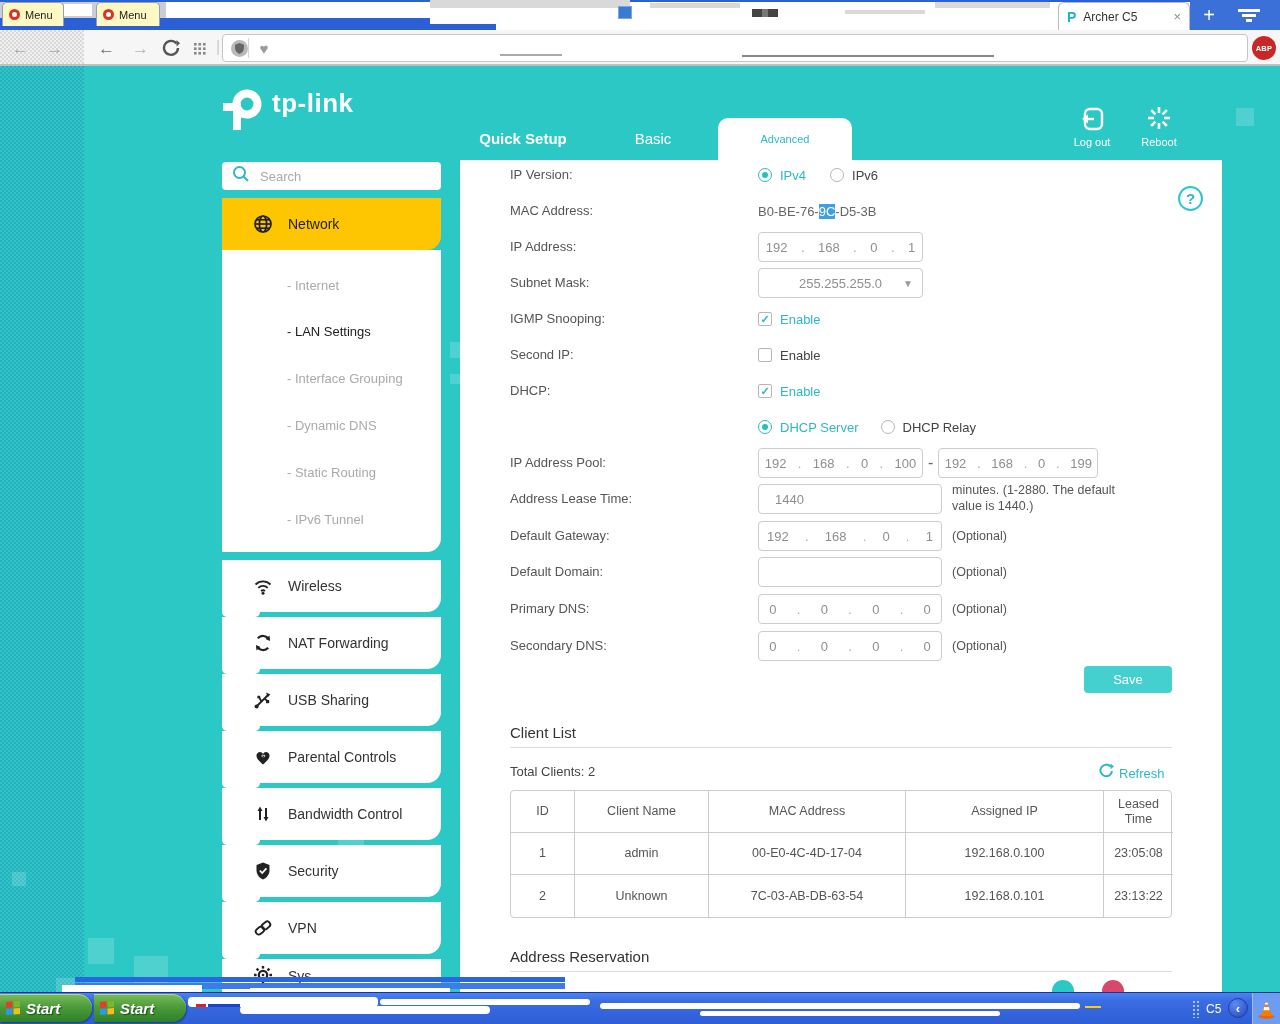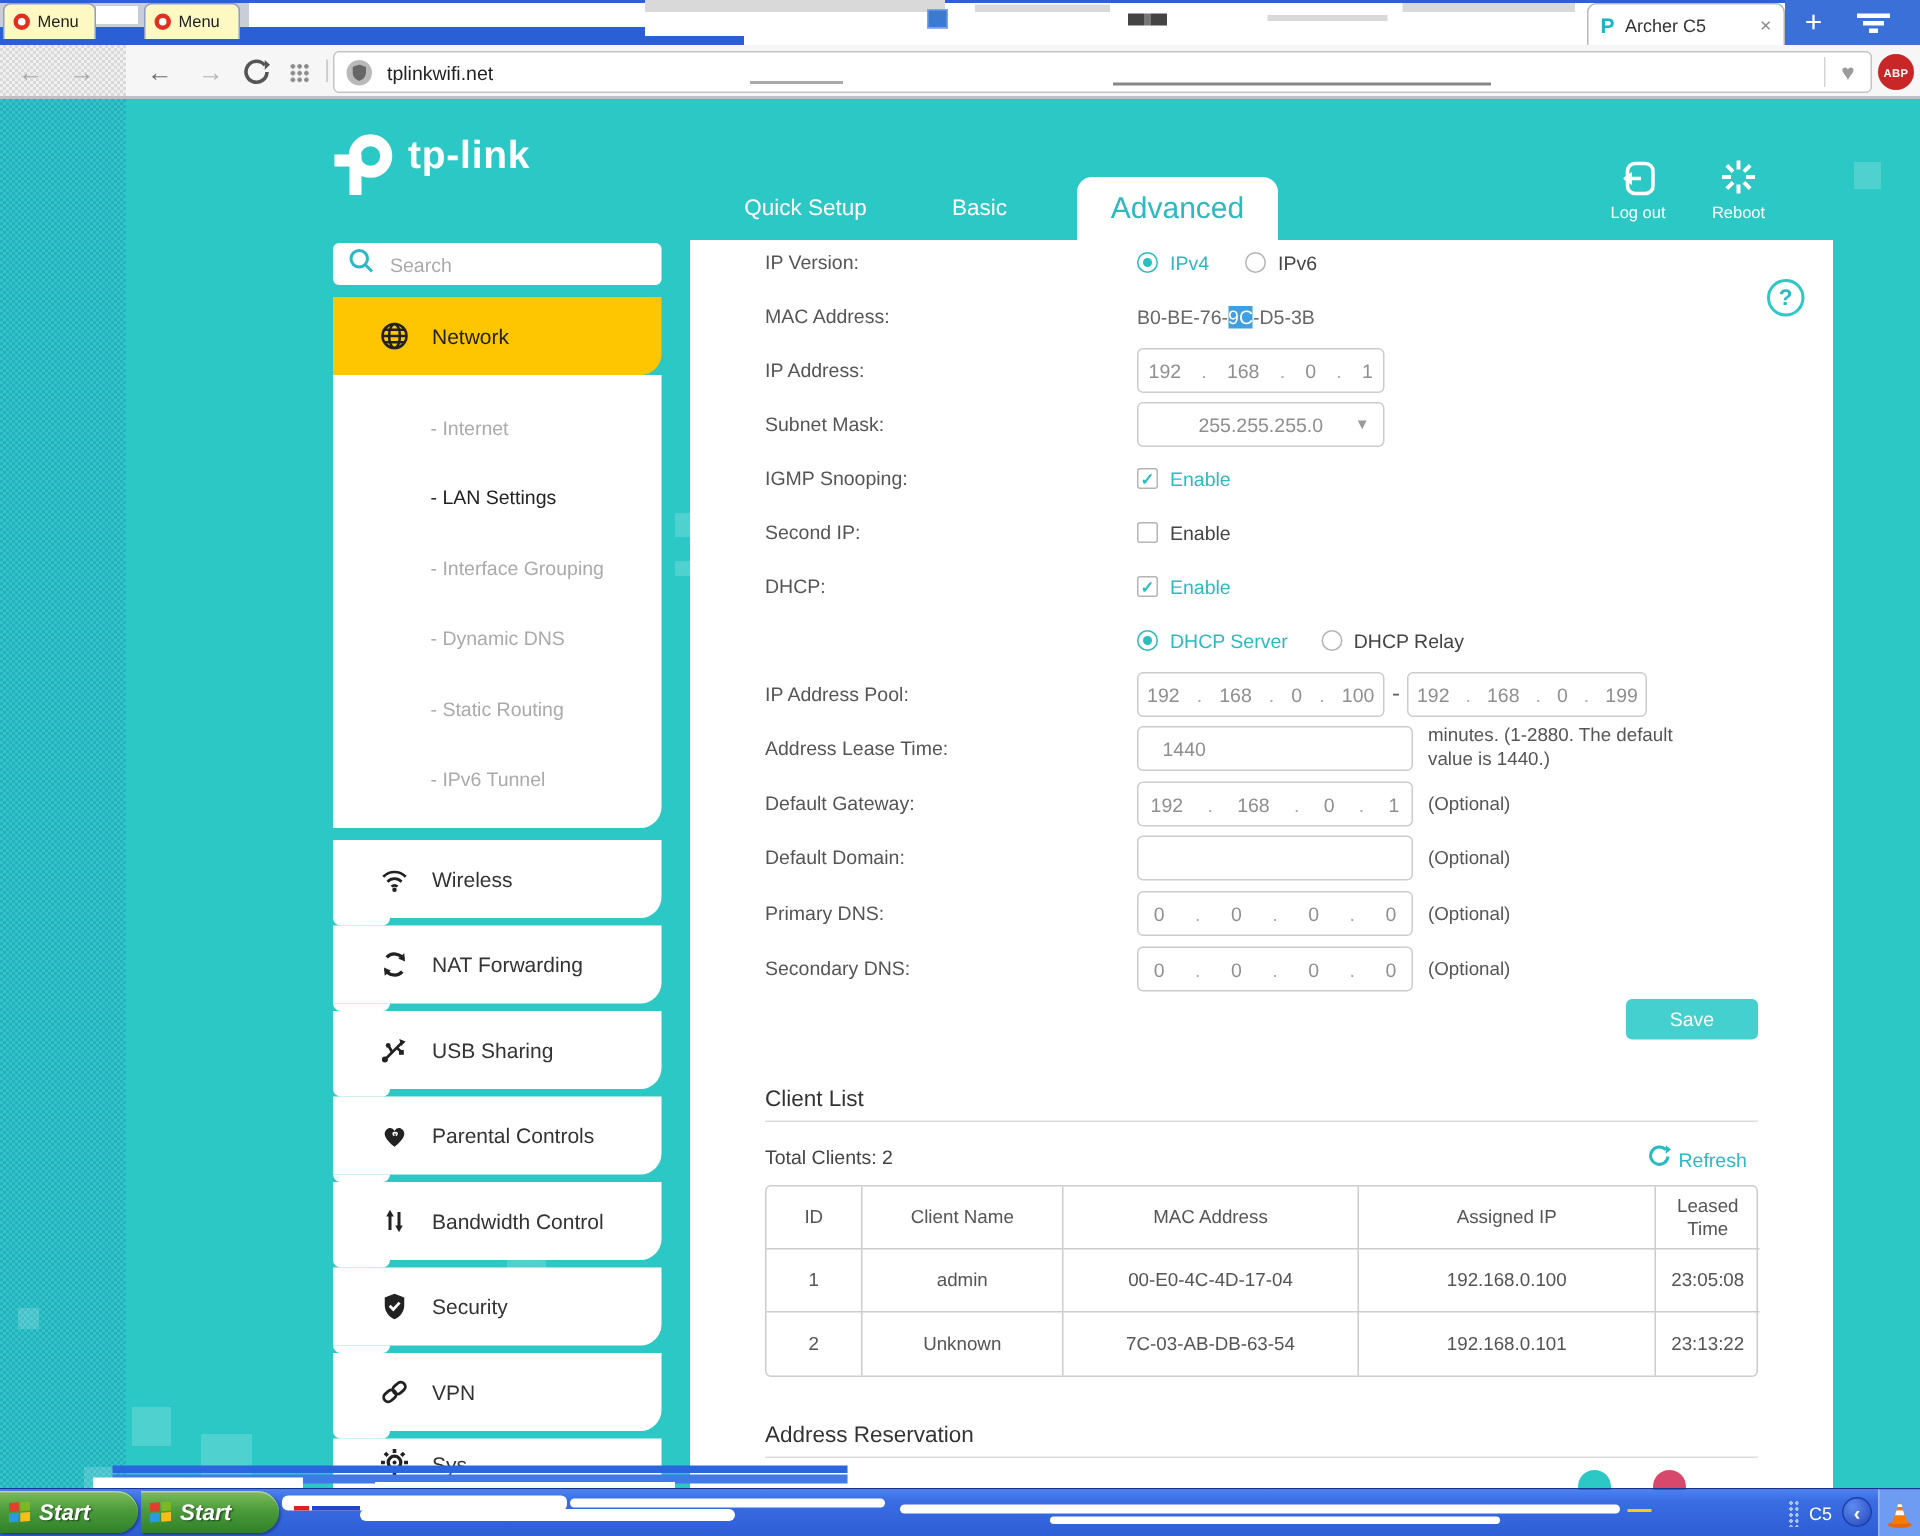--- a/index.html
+++ b/index.html
@@ -35,21 +35,21 @@
        font-size:7.5px;font-weight:bold;display:flex;align-items:center;justify-content:center;letter-spacing:.3px;}
   
   .page-bg{left:0;top:66px;width:1280px;height:926px;background:#2cc8c6;}
   .dither-teal{background-color:#2cc8c6;background-image:
      linear-gradient(45deg,#2aaec0 25%,transparent 25%,transparent 75%,#2aaec0 75%),
      linear-gradient(45deg,#2aaec0 25%,transparent 25%,transparent 75%,#2aaec0 75%);
      background-size:4px 4px;background-position:0 0,2px 2px;}
   .deco{background:rgba(255,255,255,.17);}
   .navlbl{color:#fff;font-size:15px;text-align:center;}
   .advtab{left:718px;top:118px;width:134px;height:42px;background:#fff;border-radius:10px 10px 0 0;
-          display:flex;align-items:center;justify-content:center;color:#2cb9c2;font-size:20px;}
+          display:flex;align-items:center;justify-content:center;color:#2cb9c2;font-size:11px;}
   .hdraction{color:#fff;font-size:11px;text-align:center;}
   
   .search{left:222px;top:162px;width:219px;height:28px;background:#fff;border-radius:4px;display:flex;align-items:center;}
   .search input{border:none;outline:none;font-size:13px;color:#555;width:150px;background:transparent;}
   .search input::placeholder{color:#aaa;}
   .netitem{left:222px;top:198px;width:219px;height:52px;background:#fdc600;border-radius:0 0 14px 0;
            display:flex;align-items:center;}
   .netitem .lbl{font-size:14px;color:#222;position:absolute;left:66px;}
   .submenu{left:222px;top:250px;width:219px;height:302px;background:#fff;border-radius:0 0 14px 0;}
   .subitem{position:absolute;left:65px;font-size:13px;color:#aaa;height:20px;line-height:20px;}
@@ -163,21 +163,20 @@
   </span>
   <span class="a" style="left:193px;top:42px;width:13px;height:13px;background-image:radial-gradient(#8a8a8a 1.4px,transparent 1.5px);background-size:4.5px 4.5px;"></span>
   <span class="a" style="left:216px;top:38px;color:#ccc;font-size:16px;">|</span>
 
   <div class="a urlbar">
     <span style="margin-left:8px;width:17px;height:17px;border-radius:50%;background:#b9b9b9;display:inline-flex;align-items:center;justify-content:center;">
       <svg width="9" height="11" viewBox="0 0 9 11">
           <path d="M4.5,0 L9,1.7 V5 C9,8 7,10 4.5,11 C2,10 0,8 0,5 V1.7 Z" fill="#666"></path>
         </svg>
     </span>
-    <span class="urltxt" style="margin-left:10px;flex:1;">tplinkwifi.net</span>
     <span style="width:1px;height:20px;background:#d5d5d5;"></span>
     <span style="width:30px;text-align:center;color:#9a9a9a;font-size:15px;">♥</span>
   </div>
   <div class="a abp">ABP</div>
   <div class="a" style="left:500px;top:54px;width:62px;height:2px;background:#aaa;"></div>
   <div class="a" style="left:742px;top:55px;width:252px;height:2px;background:#888;"></div>
 
   <div class="a page-bg"></div>
   <div class="a dither-teal" style="left:0;top:66px;width:84px;height:926px;"></div>
 
@@ -192,21 +191,21 @@
   <div class="a deco" style="left:1236px;top:108px;width:18px;height:18px;"></div>
 
   <div class="a" style="left:222px;top:88px;display:flex;align-items:flex-start;gap:10px;">
     <svg width="40" height="46" viewBox="0 0 40 46">
       <rect x="1" y="15" width="15" height="8" fill="#fff"></rect>
       <rect x="11" y="15" width="8" height="27" fill="#fff"></rect>
       <circle cx="25" cy="16" r="10.5" fill="none" stroke="#fff" stroke-width="8"></circle>
     </svg>
     <span style="color:#fff;font-size:26px;font-weight:600;letter-spacing:.5px;">tp-link</span>
   </div>
-  <div class="a navlbl" style="left:472px;top:130px;width:130px;">Quick Setup</div>
+  <div class="a navlbl" style="left:458px;top:130px;width:130px;font-weight:bold;">Quick Setup</div>
   <div class="a navlbl" style="left:608px;top:130px;width:90px;">Basic</div>
   <div class="a advtab">
     <span>Advanced</span>
   </div>
   <div class="a" style="left:1079px;top:106px;">
     <svg width="26" height="26" viewBox="0 0 26 26">
         <rect x="6" y="3" width="17" height="20" rx="5" fill="none" stroke="#fff" stroke-width="2.4"></rect>
         <line x1="4" y1="13" x2="15" y2="13" stroke="#fff" stroke-width="2.4"></line>
         <polygon points="9,8.5 9,17.5 3,13" fill="#fff"></polygon>
       </svg>

